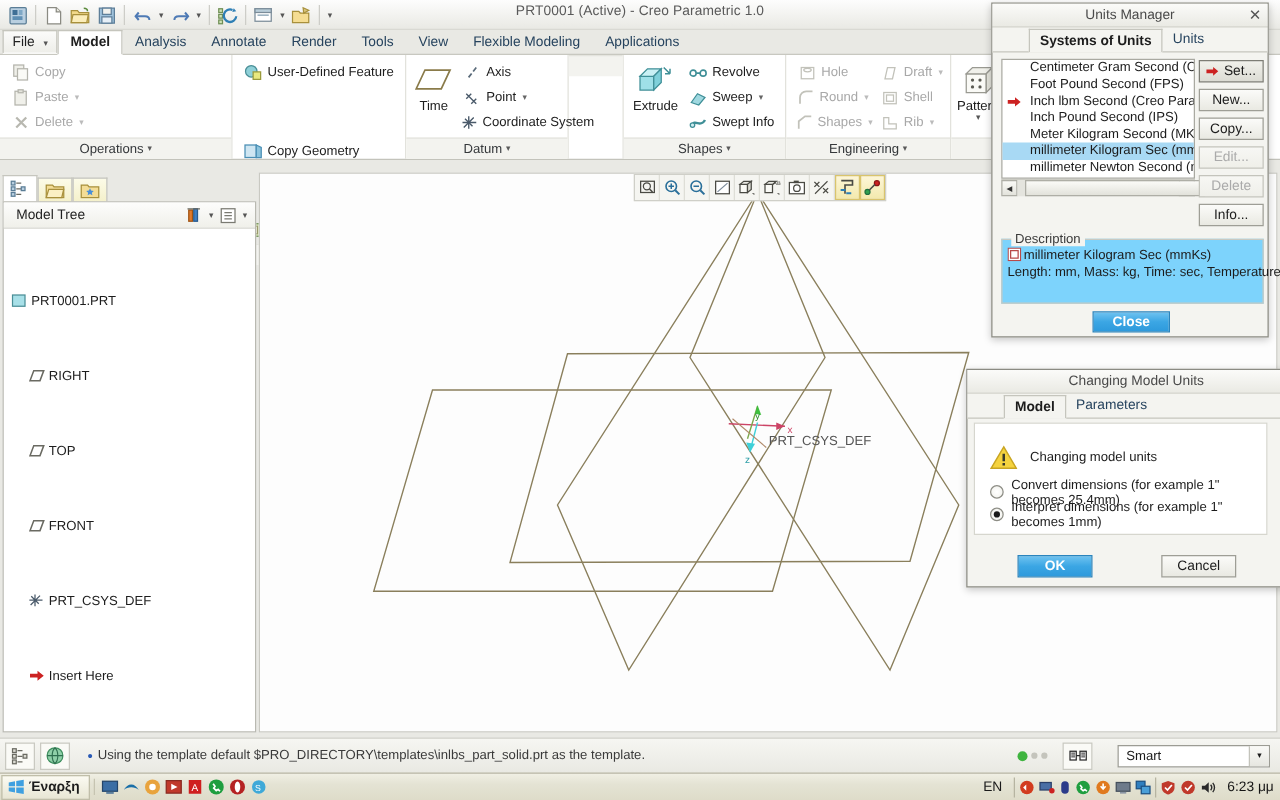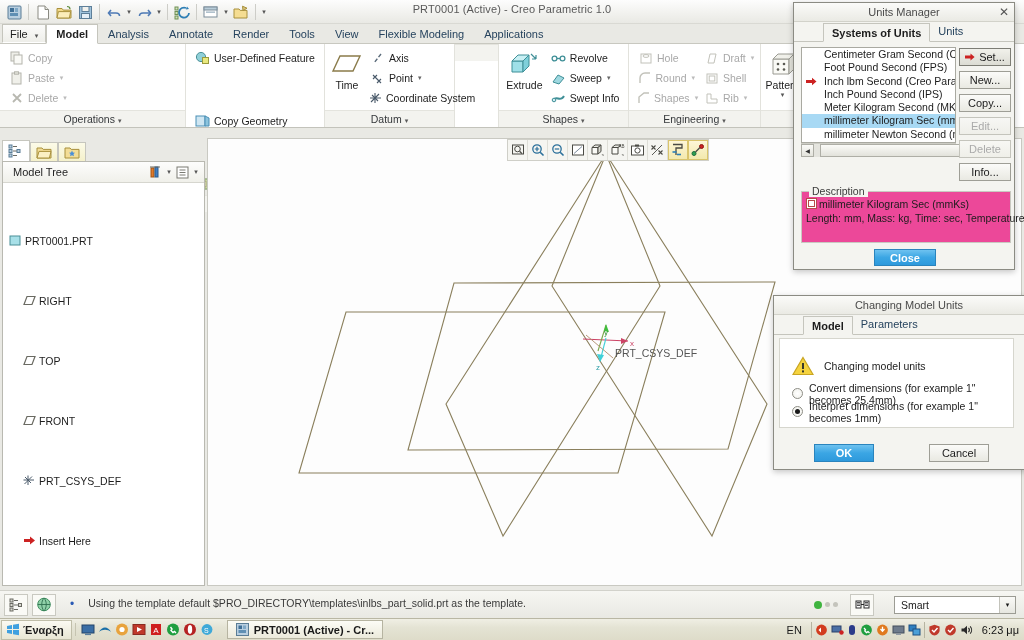--- a/index.html
+++ b/index.html
@@ -195,21 +195,21 @@
     border: 1px solid #9e9e96; font-size: 11px; color: #1c1c1c;
     display: flex; align-items: center; justify-content: center; gap: 4px;
   }
   .dbtn.dis { color: #aaa; border-color: #c4c4bc; background: linear-gradient(to bottom,#f7f7f4,#efefe9); }
   .dbtn.prim { border: 1px solid #7d7d75; background: linear-gradient(to bottom,#f1f1eb,#dcdcd4); }
   .bluebtn {
     background: linear-gradient(to bottom,#6ec2f0 0%,#3ba6e4 50%,#2e9adc 100%);
     border: 1px solid #2a84bd; color: #fff; font-size: 11px; font-weight: bold;
     display: flex; align-items: center; justify-content: center;
   }
-  .fieldset { border: 1px solid #c9c9c1; background: #ec4899; position: relative; }
+  .fieldset { border: 1px solid #c9c9c1; background: #7dd3fc; position: relative; }
   .fslabel { position: absolute; top: -7px; left: 7px; background: #f4f4f0; padding: 0 3px; font-size: 10.5px; color: #3a3a3a; }
 
   .radio-row { display: flex; align-items: center; font-size: 10.5px; color: #1c1c1c; height: 15px; }
   .radio { width: 11px; height: 11px; border-radius: 50%; border: 1px solid #8d8d85;
            background: radial-gradient(#fff,#f0f0ea); margin-right: 6px; display: inline-flex;
            align-items: center; justify-content: center; flex: none; }
   .radio .dot { width: 5px; height: 5px; border-radius: 50%; background: #1a1a1a; }
 
   svg { display: block; }
 </style>
@@ -1006,21 +1006,21 @@
         </svg>
     </div>
     <div class="sb-ic">
       <svg width="16" height="15" viewBox="0 0 16 15">
           <circle cx="8" cy="7.5" r="6.3" fill="#8fd0a8" stroke="#3f8f5f"></circle>
           <path d="M1.7 7.5h12.6 M8 1.2 C5 4, 5 11, 8 13.8 C11 11, 11 4, 8 1.2" fill="none" stroke="#2f6f4f" stroke-width=".9"></path>
         </svg>
     </div>
     <div class="sb-msg">
       <span style="color:#2a5ab5;font-size:12px;vertical-align:middle;">•</span>
-      <span style="margin-left:11px;">Using the template default $PRO_DIRECTORY\templates\inlbs_part_solid.prt as the template.</span>
+      <span style="margin-left:1px;">Using the template default $PRO_DIRECTORY\templates\inlbs_part_solid.prt as the template.</span>
     </div>
     <div class="sb-dots">
       <span class="sb-dot" style="background:#3fb43f;"></span>
       <span class="sb-dot" style="width:5px;height:5px;background:#c4c4bc;"></span>
       <span class="sb-dot" style="width:5px;height:5px;background:#c4c4bc;"></span>
     </div>
     <div class="sb-ic" style="margin-right:20px;">
       <svg width="15" height="13" viewBox="0 0 15 13">
           <rect x="1" y="3" width="5" height="7" fill="#fff" stroke="#2a2a2a"></rect>
           <rect x="9" y="3" width="5" height="7" fill="#fff" stroke="#2a2a2a"></rect>
@@ -1088,31 +1088,20 @@
             <ellipse cx="7" cy="6.5" rx="2.2" ry="4.4" fill="#fff"></ellipse>
           </svg>
         </span>
       <span>
           <svg width="14" height="13" viewBox="0 0 14 13">
             <circle cx="7" cy="6.5" r="5.4" fill="#3fa9d8"></circle>
             <text x="4" y="9.6" font-size="7" fill="#fff" font-family="Liberation Sans, sans-serif">S</text>
           </svg>
         </span>
     </div>
-    <div class="tb-task">
-      <span>
-        <svg width="13" height="13" viewBox="0 0 13 13">
-            <rect x="0.5" y="0.5" width="12" height="12" fill="#b9cfe0" stroke="#5a7d96"></rect>
-            <rect x="2.5" y="2.5" width="3.5" height="3.5" fill="#3f6f96"></rect>
-            <rect x="7" y="2.5" width="3" height="3.5" fill="#7fa8c6"></rect>
-            <rect x="2.5" y="7" width="7.5" height="3" fill="#5f8fb4"></rect>
-          </svg>
-      </span>
-      <span>PRT0001 (Active) - Cr...</span>
-    </div>
     <div class="tray">
       <span class="en">EN</span>
       <span class="div"></span>
       <span>
           <svg width="13" height="12" viewBox="0 0 13 12">
             <circle cx="6.5" cy="6" r="5.4" fill="#d23c1f"></circle>
             <path d="M3.5 6 L6 3.5 L6 8.5z" fill="#fff"></path>
           </svg>
         </span>
       <span>

